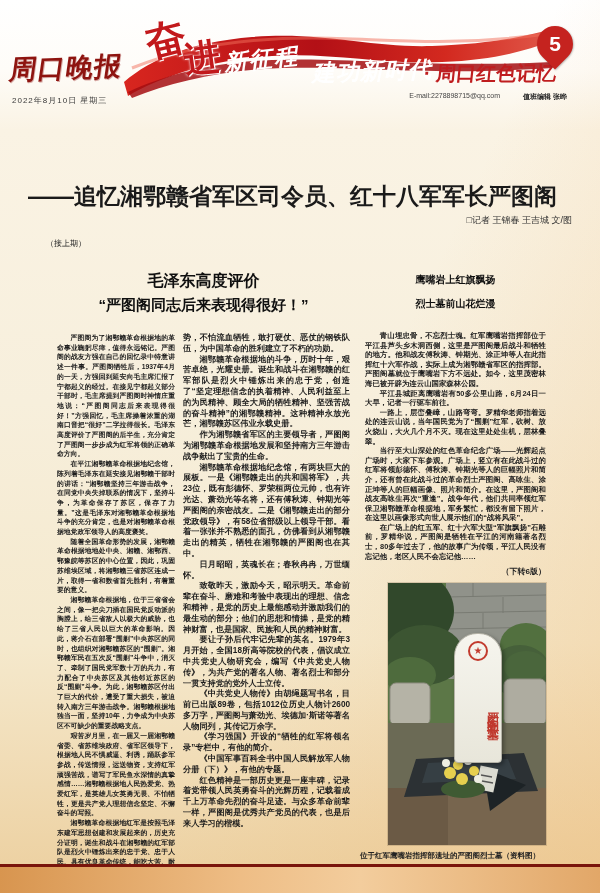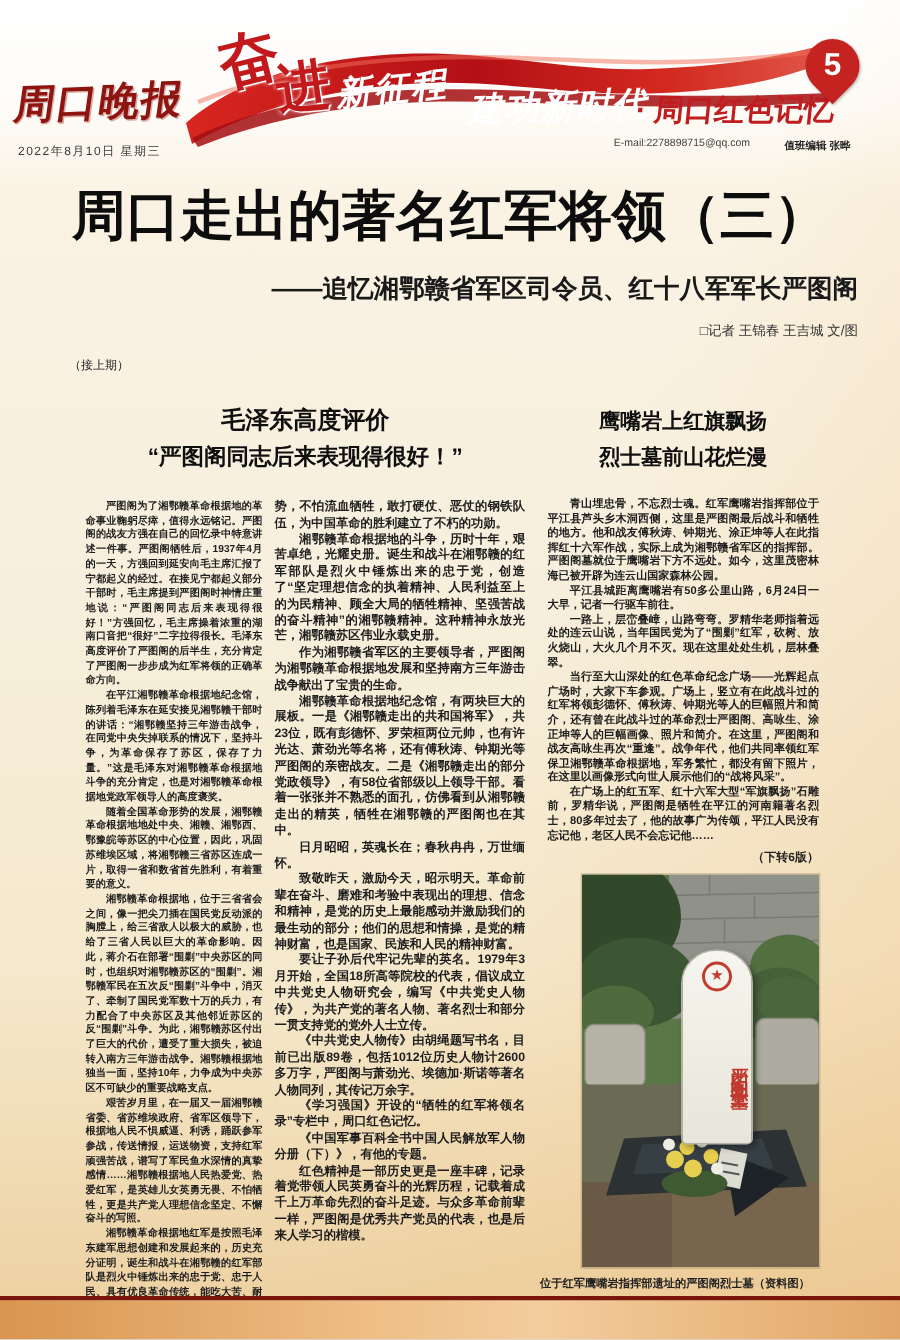--- a/index.html
+++ b/index.html
@@ -30,30 +30,30 @@
   .pin{left:537px;top:26px;width:36px;height:36px;background:#c5231f;
     border-radius:50% 50% 50% 0;transform:rotate(-45deg);box-shadow:0 1px 2px rgba(0,0,0,.3);}
   .pin span{position:absolute;left:0;top:0;width:36px;height:36px;display:flex;
     align-items:center;justify-content:center;transform:rotate(45deg);
     color:#fff;font-size:21px;font-weight:900;}
   .email{left:350px;top:92px;width:150px;font-size:7px;color:#444;text-align:right;}
   .editor{left:505px;top:92px;width:62px;font-size:7px;font-weight:700;color:#222;text-align:right;}
   
   .main-title{left:28px;top:120px;width:544px;text-align:center;font-size:36px;
     font-weight:900;color:#0d0d0d;letter-spacing:0px;white-space:nowrap;}
-  .subtitle{left:28px;top:181px;width:544px;text-align:right;font-size:17px;
+  .subtitle{left:28px;top:181px;width:544px;text-align:left;font-size:23px;
     font-weight:700;color:#1a1a1a;white-space:nowrap;}
   .byline{left:28px;top:214px;width:544px;text-align:right;font-size:9px;color:#333;}
   .cont-note{left:46px;top:238px;font-size:8px;color:#222;}
   
   .lhead{left:57px;top:268px;width:293px;text-align:center;color:#0f0f0f;}
   .lhead .h1{font-size:16px;font-weight:900;line-height:25px;}
   .lhead .h2{font-size:15px;font-weight:900;line-height:24px;}
   .rhead{left:365px;top:268px;width:181px;text-align:center;color:#0f0f0f;}
-  .rhead .h1,.rhead .h2{font-size:14px;font-weight:900;line-height:24px;}
+  .rhead .h1,.rhead .h2{font-size:10px;font-weight:900;line-height:24px;}
   
   .col{overflow:hidden;text-align:justify;color:#1d1d1d;font-weight:bold;}
   .col1{left:57px;top:333px;width:118px;height:552px;font-size:6.8px;line-height:9.7px;}
   .col2{left:183px;top:333px;width:167px;height:552px;font-size:8.2px;line-height:10.8px;}
   .rcol{left:365px;top:331px;width:181px;height:240px;font-size:7.4px;line-height:9.6px;}
   .para{margin:0;text-indent:2em;}
   .noindent-first .para:first-child{text-indent:0;}
   .turn-note{left:446px;top:566px;width:100px;text-align:right;font-size:8px;font-weight:700;color:#222;}
   
   .photo{left:388px;top:583px;width:158px;height:262px;overflow:hidden;
@@ -105,21 +105,20 @@
   <div class="abs jgxsd">建功新时代</div>
   <div class="abs dotji">· 周口红色记忆</div>
 
   <div class="abs pin">
     <span>5</span>
   </div>
 
   <div class="abs email">E-mail:2278898715@qq.com</div>
   <div class="abs editor">值班编辑 张晔</div>
 
-  <div class="abs main-title">周口走出的著名红军将领（三）</div>
   <div class="abs subtitle">——追忆湘鄂赣省军区司令员、红十八军军长严图阁</div>
   <div class="abs byline">□记者 王锦春 王吉城 文/图</div>
   <div class="abs cont-note">（接上期）</div>
 
   <div class="abs lhead">
     <div class="h1">毛泽东高度评价</div>
     <div class="h2">“严图阁同志后来表现得很好！”</div>
   </div>
   <div class="abs col col1">
       <p class="para">严图阁为了湘鄂赣革命根据地的革命事业鞠躬尽瘁，值得永远铭记。严图阁的战友方强在自己的回忆录中特意讲述一件事。严图阁牺牲后，1937年4月的一天，方强回到延安向毛主席汇报了宁都起义的经过。在接见宁都起义部分干部时，毛主席提到严图阁时神情庄重地说：“严图阁同志后来表现得很好！”方强回忆，毛主席操着浓重的湖南口音把“很好”二字拉得很长。毛泽东高度评价了严图阁的后半生，充分肯定了严图阁一步步成为红军将领的正确革命方向。</p>
@@ -131,21 +130,21 @@
     </div>
   <div class="abs col col2 noindent-first">
       <p class="para">势，不怕流血牺牲，敢打硬仗、恶仗的钢铁队伍，为中国革命的胜利建立了不朽的功勋。</p>
       <p class="para">湘鄂赣革命根据地的斗争，历时十年，艰苦卓绝，光耀史册。诞生和战斗在湘鄂赣的红军部队是烈火中锤炼出来的忠于党，创造了“坚定理想信念的执着精神、人民利益至上的为民精神、顾全大局的牺牲精神、坚强苦战的奋斗精神”的湘鄂赣精神。这种精神永放光芒，湘鄂赣苏区伟业永载史册。</p>
       <p class="para">作为湘鄂赣省军区的主要领导者，严图阁为湘鄂赣革命根据地发展和坚持南方三年游击战争献出了宝贵的生命。</p>
       <p class="para">湘鄂赣革命根据地纪念馆，有两块巨大的展板。一是《湘鄂赣走出的共和国将军》，共23位，既有彭德怀、罗荣桓两位元帅，也有许光达、萧劲光等名将，还有傅秋涛、钟期光等严图阁的亲密战友。二是《湘鄂赣走出的部分党政领导》，有58位省部级以上领导干部。看着一张张并不熟悉的面孔，仿佛看到从湘鄂赣走出的精英，牺牲在湘鄂赣的严图阁也在其中。</p>
       <p class="para">日月昭昭，英魂长在；春秋冉冉，万世缅怀。</p>
       <p class="para">致敬昨天，激励今天，昭示明天。革命前辈在奋斗、磨难和考验中表现出的理想、信念和精神，是党的历史上最能感动并激励我们的最生动的部分；他们的思想和情操，是党的精神财富，也是国家、民族和人民的精神财富。</p>
       <p class="para">要让子孙后代牢记先辈的英名。1979年3月开始，全国18所高等院校的代表，倡议成立中共党史人物研究会，编写《中共党史人物传》，为共产党的著名人物、著名烈士和部分一贯支持党的党外人士立传。</p>
       <p class="para">《中共党史人物传》由胡绳题写书名，目前已出版89卷，包括1012位历史人物计2600多万字，严图阁与萧劲光、埃德加·斯诺等著名人物同列，其传记万余字。</p>
-      <p class="para">《学习强国》开设的“牺牲的红军将领名录”专栏中，周口红色记忆。</p>
+      <p class="para">《学习强国》开设的“牺牲的红军将领名录”专栏中，有他的简介。</p>
       <p class="para">《中国军事百科全书中国人民解放军人物分册（下）》，有他的专题。</p>
       <p class="para">红色精神是一部历史更是一座丰碑，记录着党带领人民英勇奋斗的光辉历程，记载着成千上万革命先烈的奋斗足迹。与众多革命前辈一样，严图阁是优秀共产党员的代表，也是后来人学习的楷模。</p>
     </div>
 
   <div class="abs rhead">
     <div class="h1">鹰嘴岩上红旗飘扬</div>
     <div class="h2">烈士墓前山花烂漫</div>
   </div>
   <div class="abs col rcol">
       <p class="para">青山埋忠骨，不忘烈士魂。红军鹰嘴岩指挥部位于平江县芦头乡木洞西侧，这里是严图阁最后战斗和牺牲的地方。他和战友傅秋涛、钟期光、涂正坤等人在此指挥红十六军作战，实际上成为湘鄂赣省军区的指挥部。严图阁墓就位于鹰嘴岩下方不远处。如今，这里茂密林海已被开辟为连云山国家森林公园。</p>

